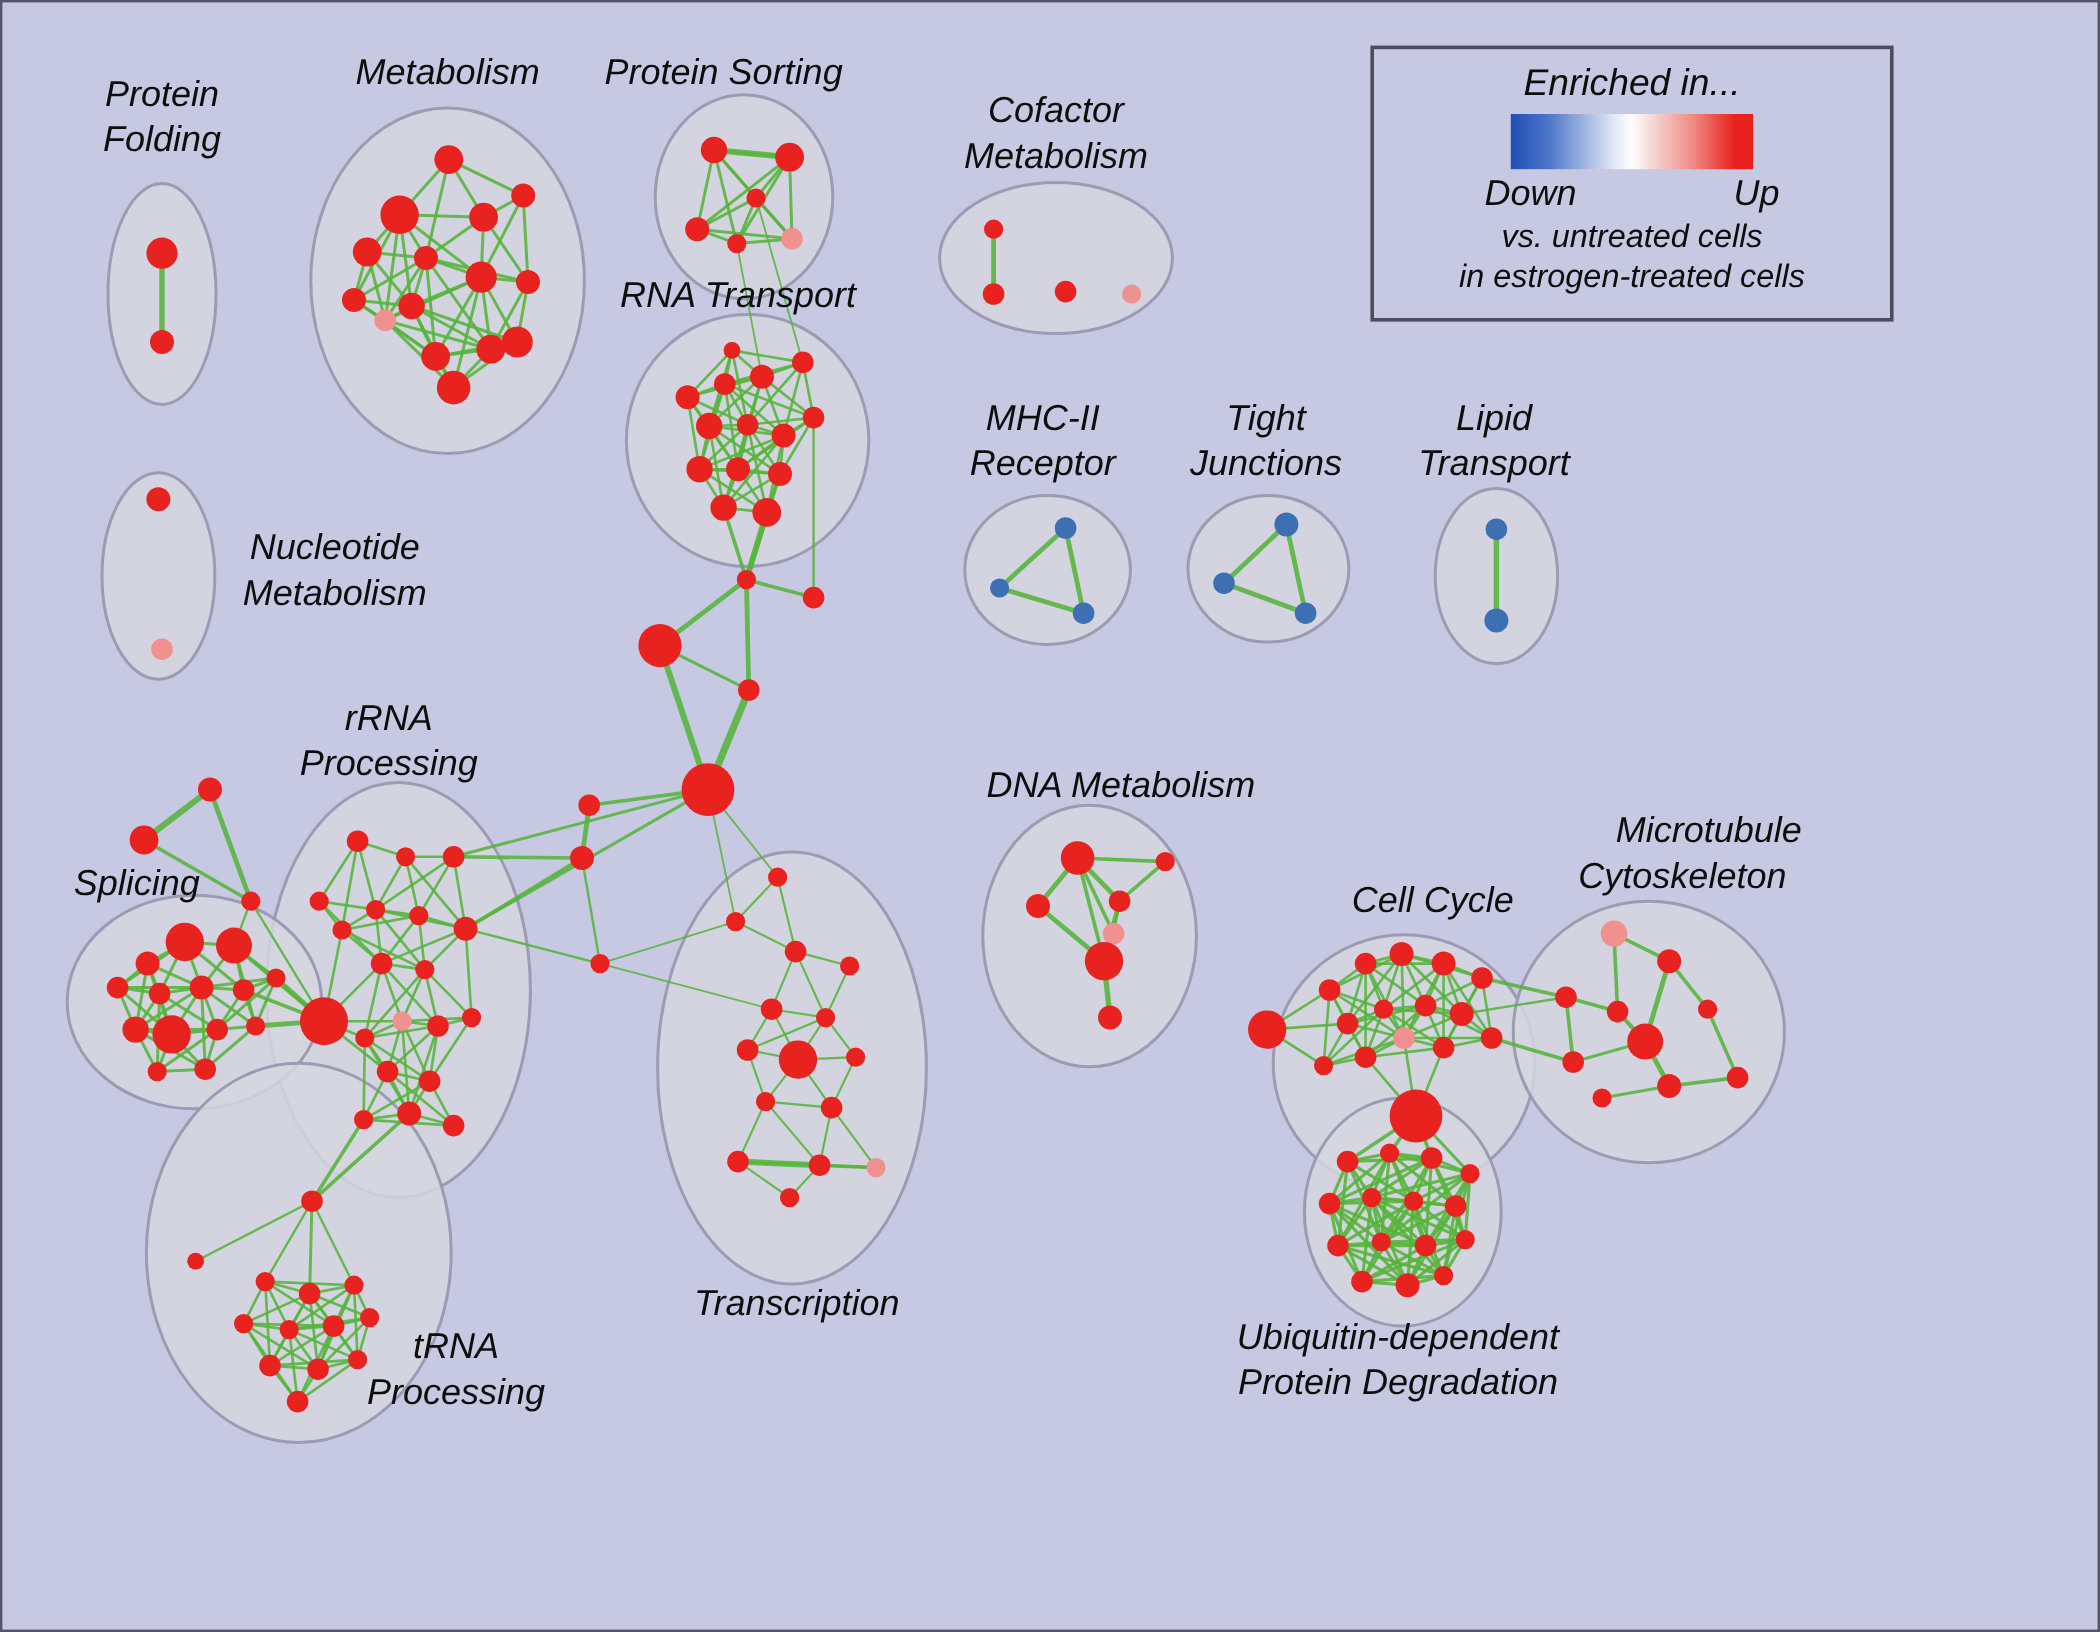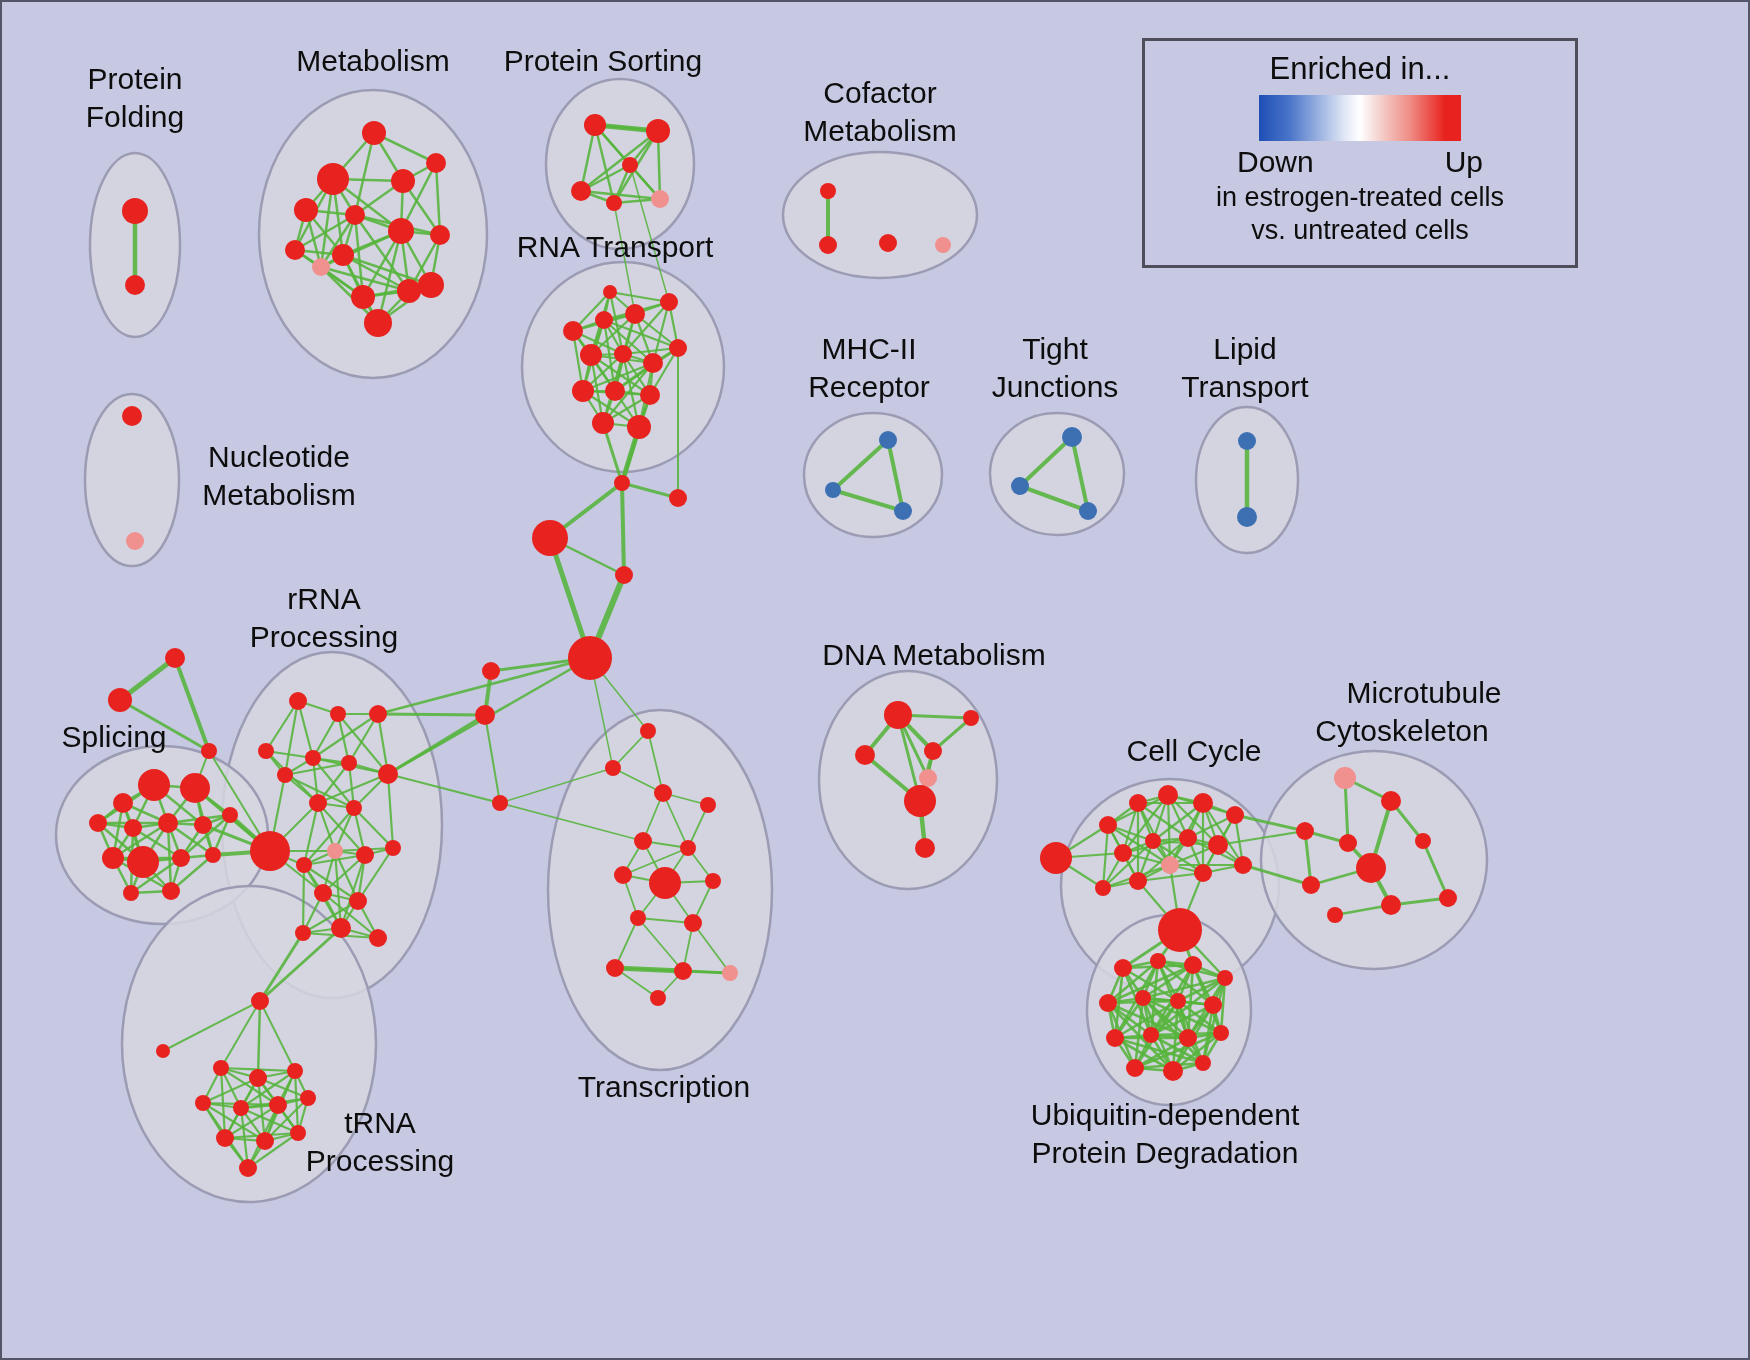--- a/index.html
+++ b/index.html
@@ -4,20 +4,21 @@
 <style>
   html,body{margin:0;padding:0;background:#9a9ab0;}
   .figure{
     position:relative;
     width:1750px;height:1360px;
     background:#c7c8e1;
     border:2px solid #55556a;
     box-sizing:border-box;
     overflow:hidden;
     font-family:"Liberation Sans", sans-serif;
+    font-style:italic;
   }
   svg#net{position:absolute;left:0;top:0;}
   #labels{position:absolute;left:0;top:0;width:100%;height:100%;pointer-events:none;}
   .cluster-label{
     position:absolute;
     transform:translateX(-50%);
     font-size:30px;
     line-height:38px;
     color:#0d0d0d;
     white-space:nowrap;
@@ -827,17 +828,17 @@
       <div class="cluster-label" style="left: 1163px; top: 1132px;">Protein Degradation</div>
     </div>
 
   <div class="legend">
     <div class="legend-title">Enriched in...</div>
     <div class="legend-gradient"></div>
     <div class="legend-downup">
       <span>Down</span>
       <span>Up</span>
     </div>
+    <div class="legend-line">vs. untreated cells</div>
     <div class="legend-line">in estrogen-treated cells</div>
-    <div class="legend-line">vs. untreated cells</div>
   </div>
 
 </div>
 
 </body></html>

